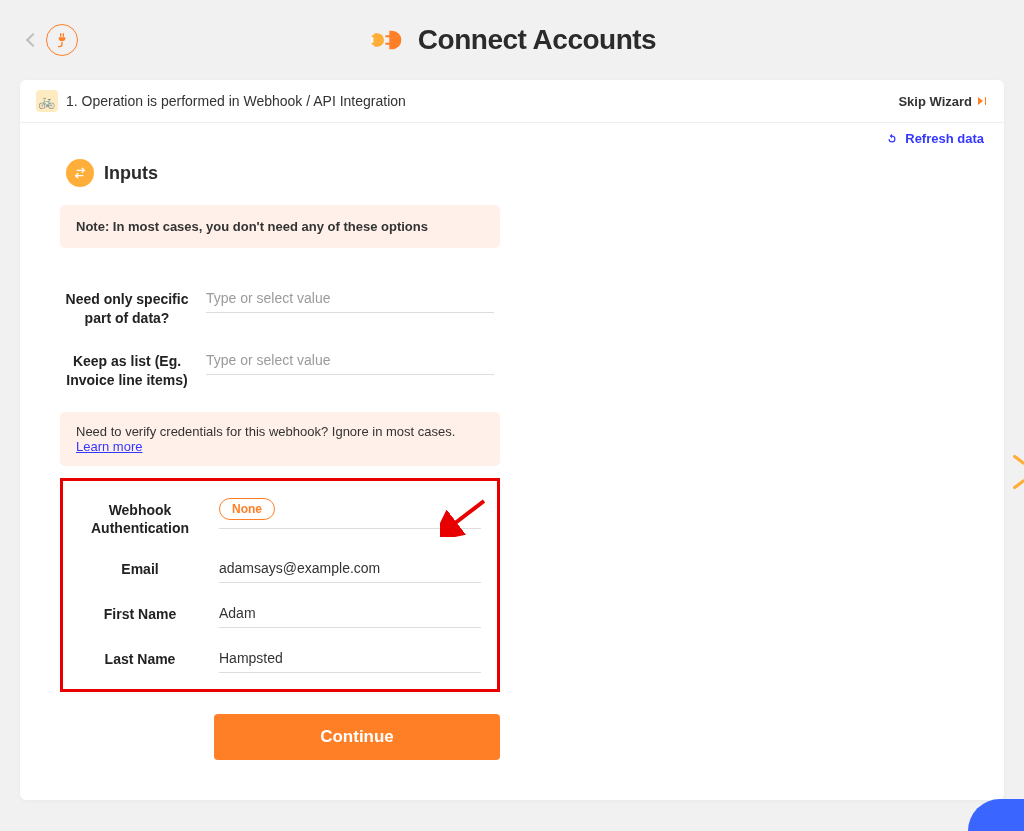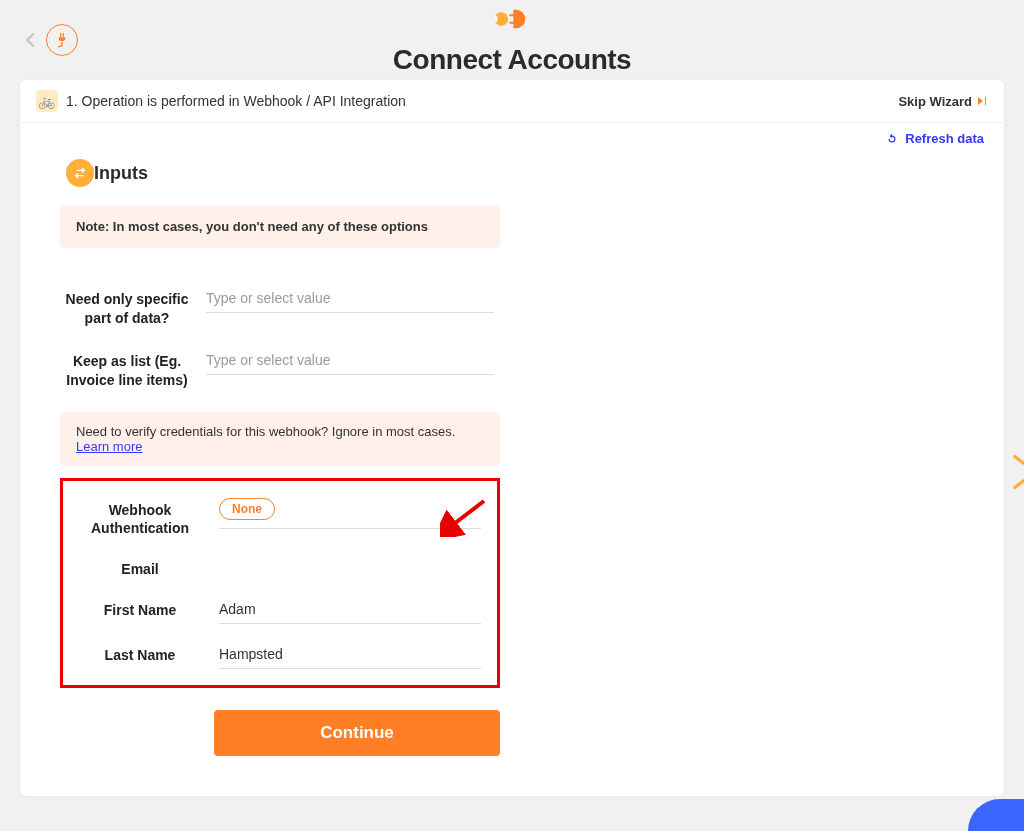--- a/index.html
+++ b/index.html
@@ -56,21 +56,20 @@
     border-radius: 50%;
     border: 1.5px solid var(--orange);
     display: flex;
     align-items: center;
     justify-content: center;
   }
   .title-wrap {
     display: flex;
     align-items: center;
     gap: 10px;
-    flex-direction: column;
   }
   .header-title {
     font-size: 28px;
     font-weight: 800;
     letter-spacing: -0.5px;
   }
   
   .card {
     background: var(--card);
     border-radius: 6px;
@@ -124,20 +123,21 @@
     gap: 6px;
     color: var(--blue);
     font-size: 13px;
     font-weight: 600;
     cursor: pointer;
   }
   .refresh svg { width: 14px; height: 14px; }
   .section-head {
     display: flex;
     align-items: center;
+    gap: 10px;
     margin: 20px 0 18px 6px;
   }
   .circle-icon {
     width: 28px; height: 28px;
     border-radius: 50%;
     background: var(--orange-light);
     display:flex; align-items:center; justify-content:center;
   }
   .section-title {
     font-size: 18px;
@@ -339,20 +339,21 @@
 
         <div class="highlight-box">
           <div class="form-row">
             <div class="form-label">Webhook Authentication</div>
             <div style="flex:1; border-bottom:1px solid #ddd; padding-bottom:8px;">
               <span class="badge-none">None</span>
             </div>
           </div>
           <div class="form-row">
             <div class="form-label">Email</div>
+            <input class="form-input" type="text" value="adamsays@example.com" style="">
           </div>
           <div class="form-row">
             <div class="form-label">First Name</div>
             <input class="form-input" type="text" value="Adam" style="">
           </div>
           <div class="form-row">
             <div class="form-label">Last Name</div>
             <input class="form-input" type="text" value="Hampsted" style="">
           </div>
         </div>

